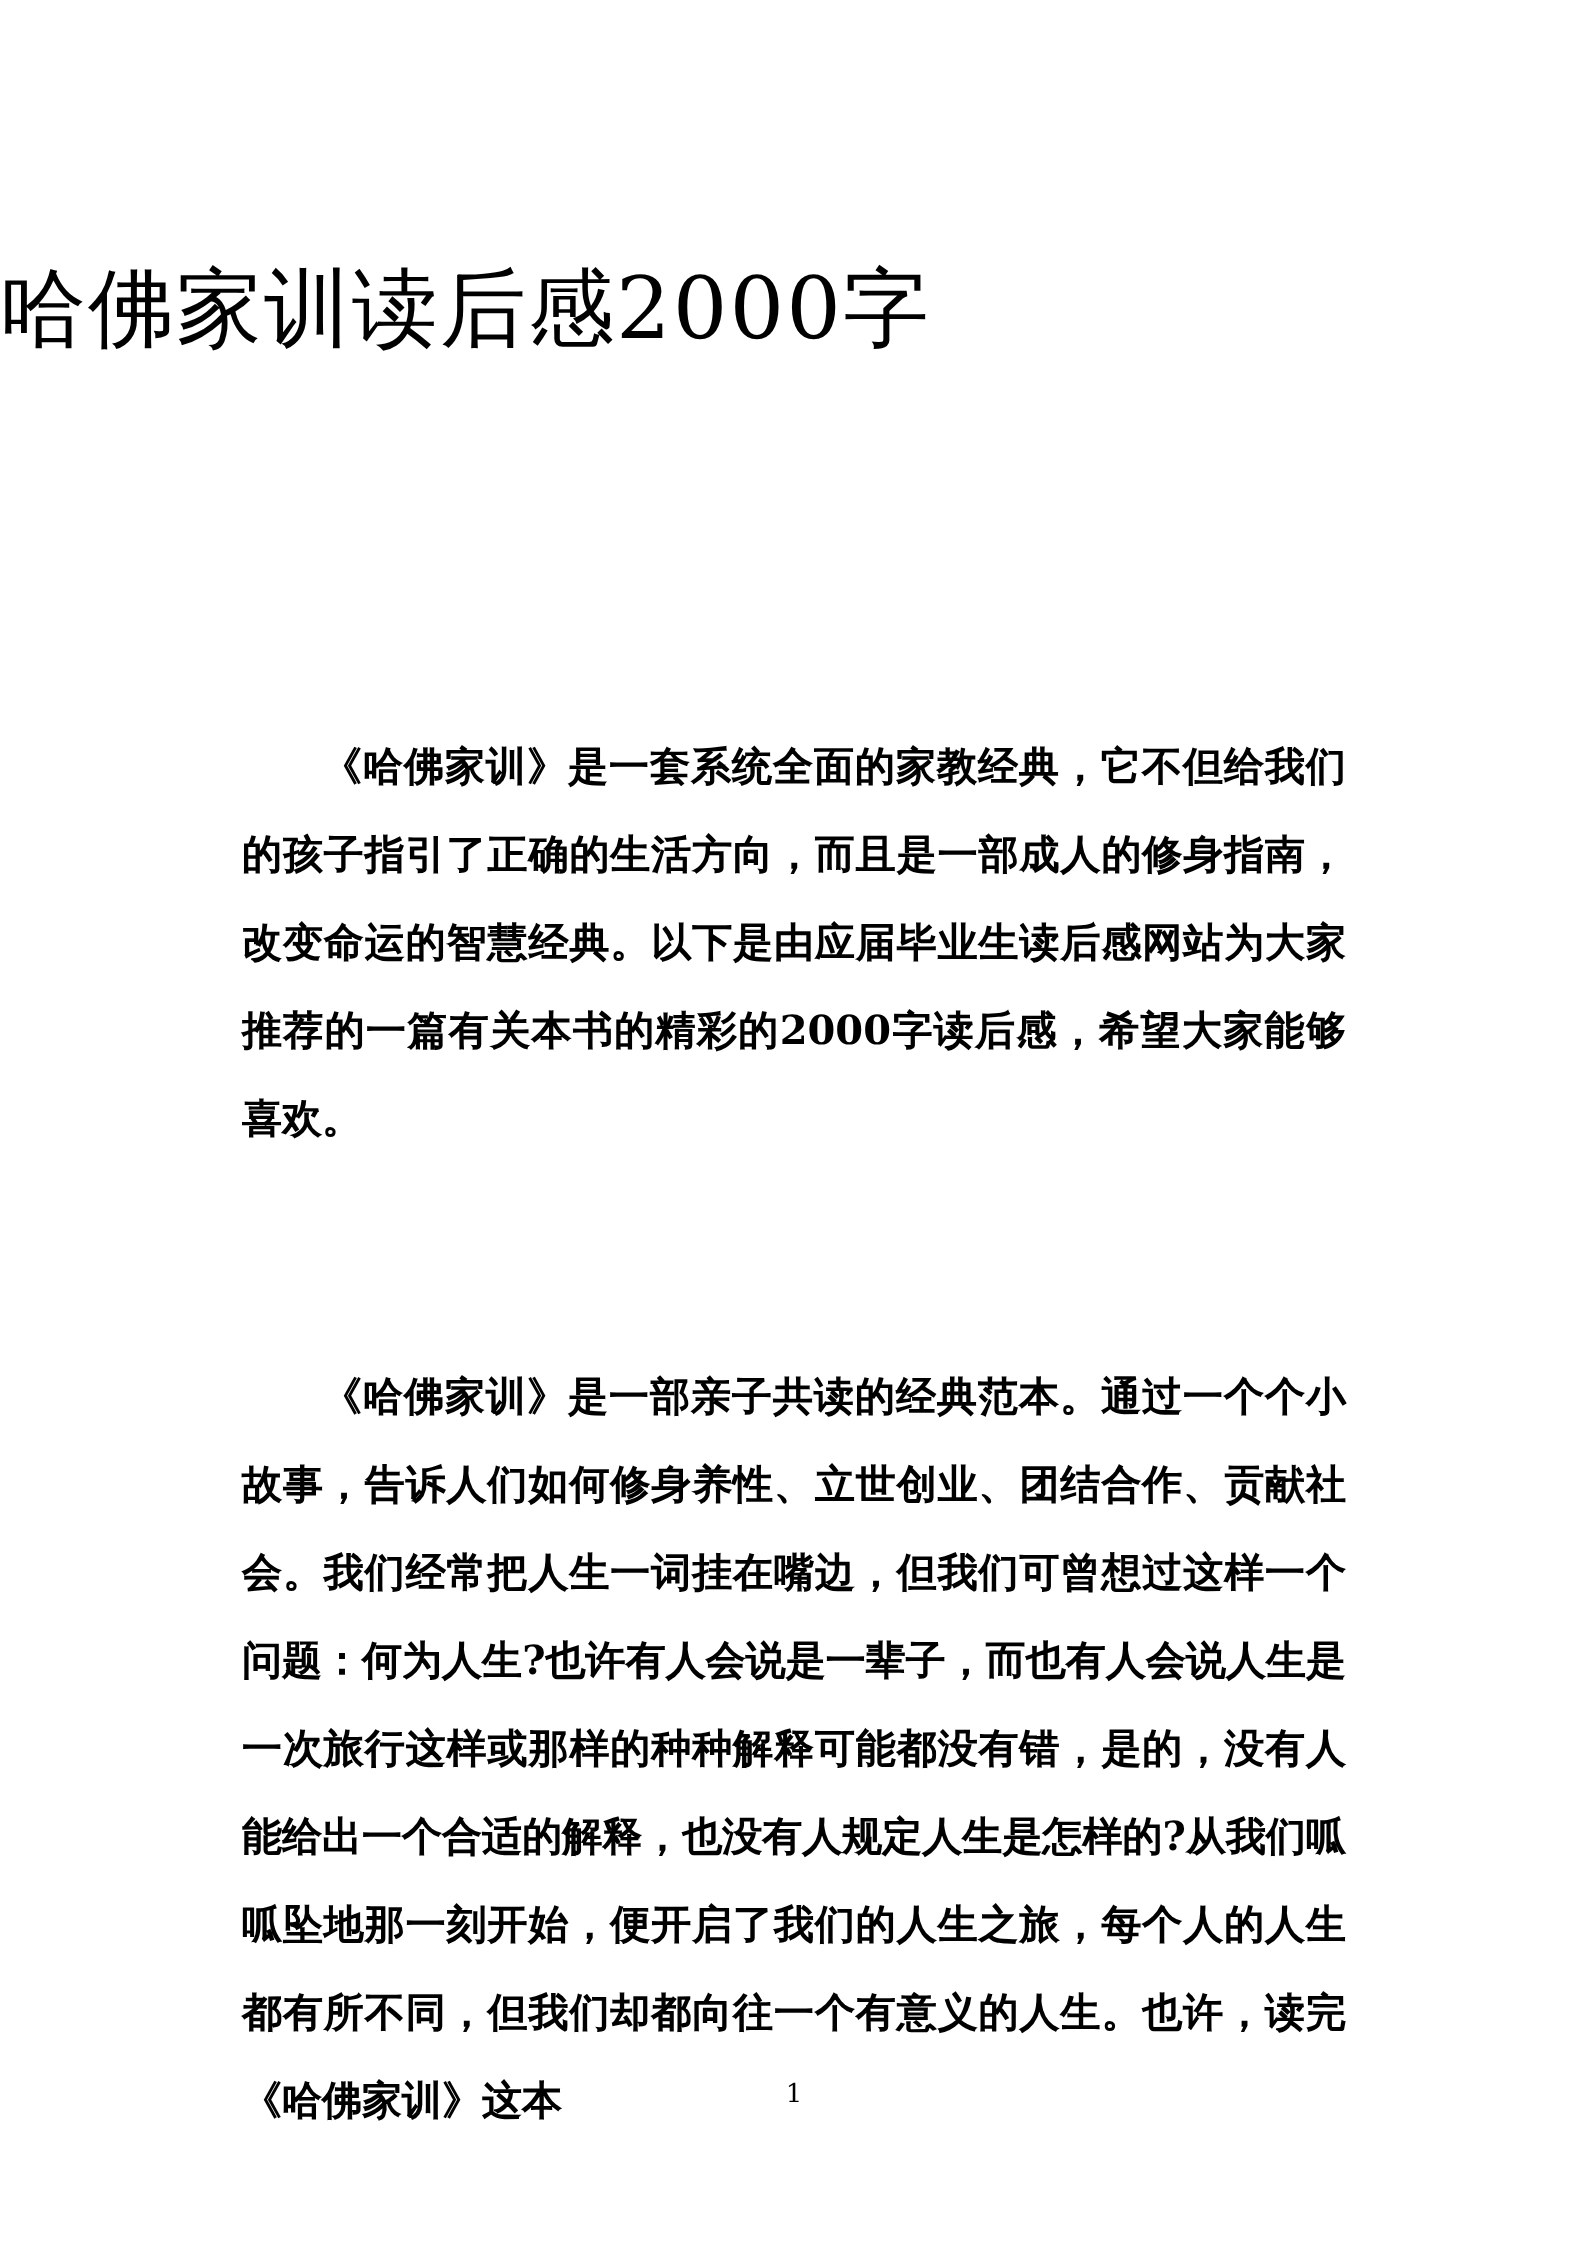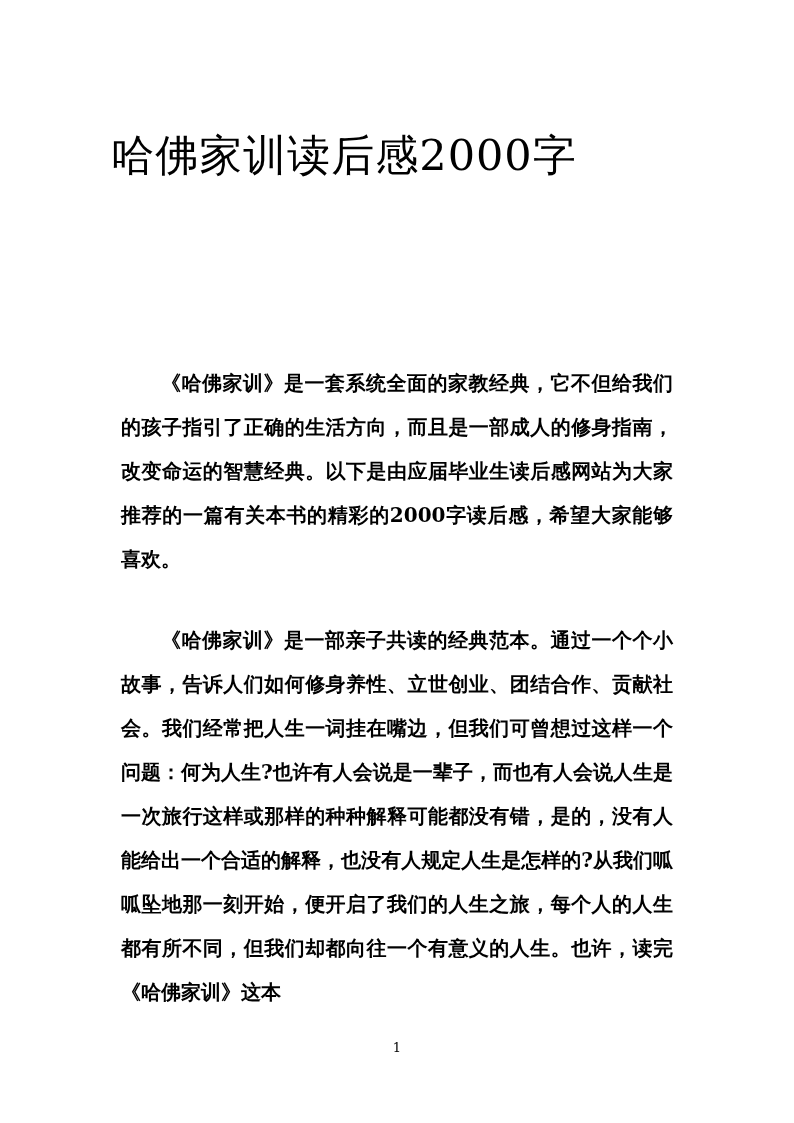--- a/index.html
+++ b/index.html
@@ -23,21 +23,21 @@
     height: 1123px;
     box-sizing: border-box;
     padding: 0;
   }
   .doc-title {
     margin: 0;
     position: absolute;
     top: 130px;
     left: 0;
     width: 688px;
-    text-align: center;
+    text-align: left;
     font-size: 43px;
     font-weight: normal;
     letter-spacing: 1px;
     font-family: "DejaVu Serif", "Liberation Serif", serif;
     line-height: 1.2;
     white-space: nowrap;
   }
   .body-block {
     position: absolute;
     left: 108px;
@@ -47,21 +47,21 @@
     margin: 13px;
     font-size: 20px;
     line-height: 44px;
     text-align: justify;
     text-justify: inter-ideograph;
     font-weight: bold;
     font-family: "DejaVu Serif", "Liberation Serif", serif;
     text-indent: 2em;
   }
   #para-1 { top: 348px; }
-  #para-2 { top: 605px; }
+  #para-2 { top: 663px; }
   .page-number {
     position: absolute;
     top: 1040px;
     left: 0;
     width: 794px;
     text-align: center;
     font-size: 13px;
     font-family: "DejaVu Serif", "Liberation Serif", serif;
     color: #000000;
   }

